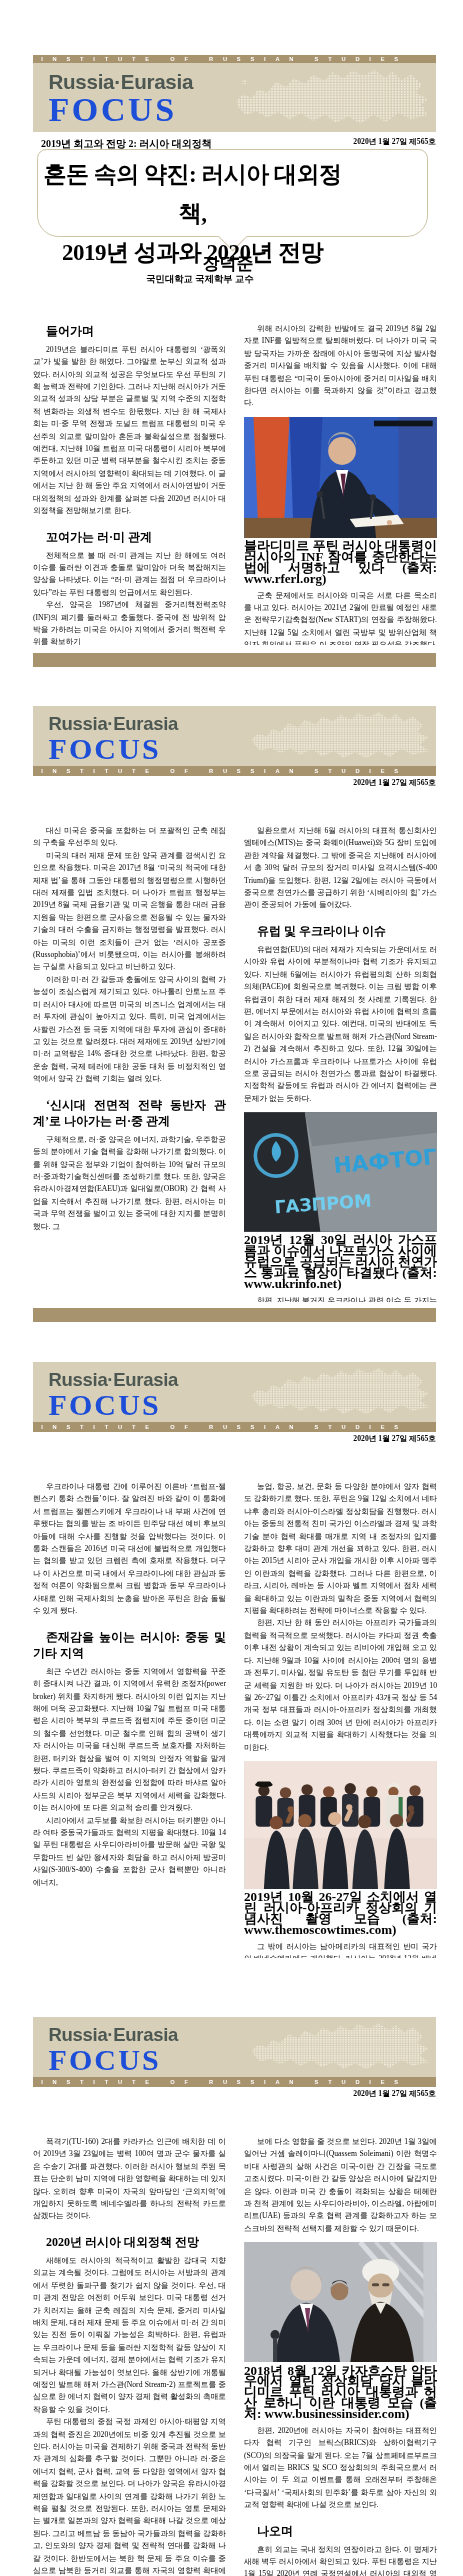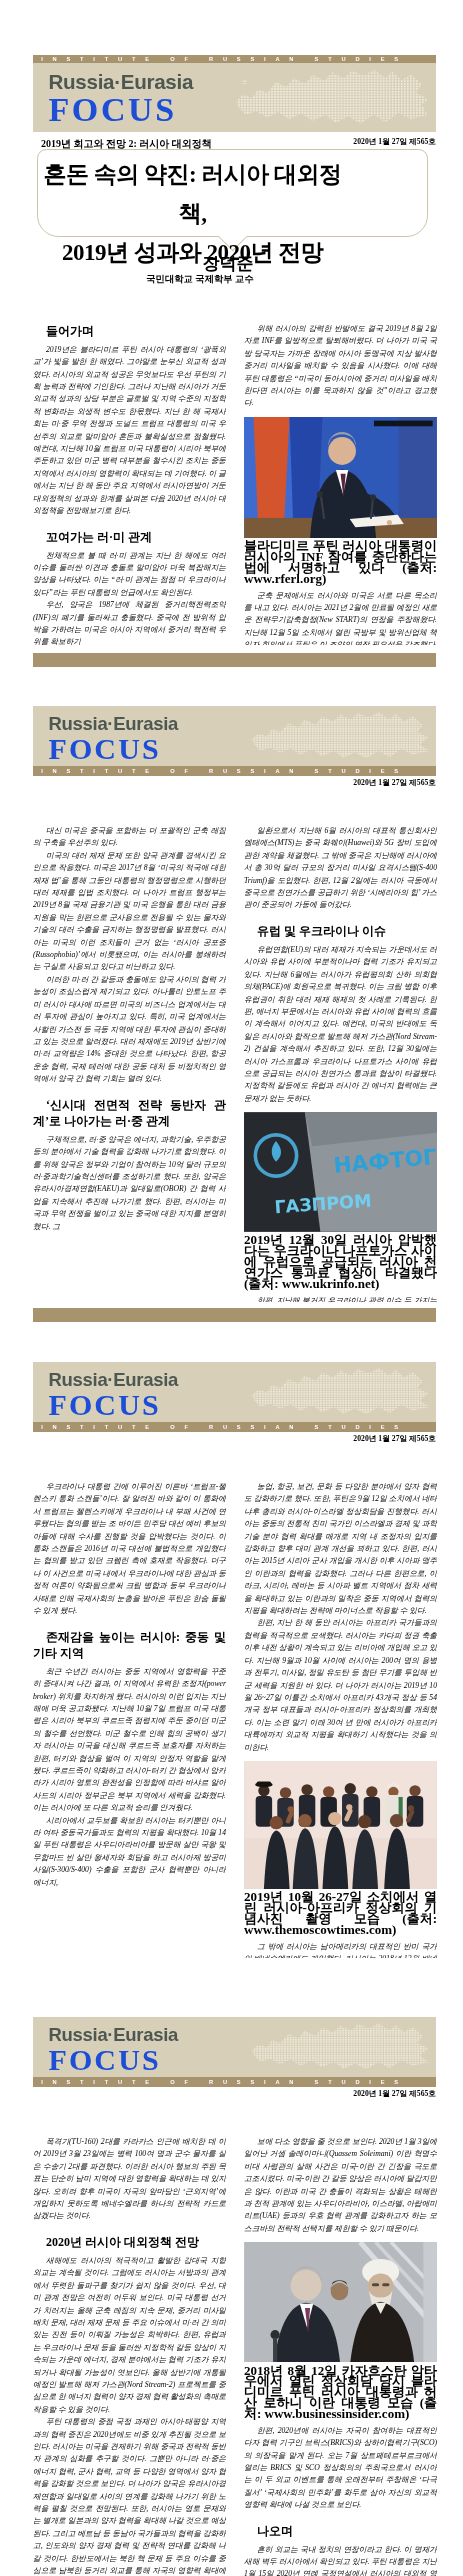--- a/index.html
+++ b/index.html
@@ -43,21 +43,21 @@
   .author{position:absolute;left:0;top:232px;width:456px;text-align:center;font-size:17px;
           font-weight:bold;font-family:"Liberation Sans","DejaVu Sans",sans-serif;}
   .affil{position:absolute;left:0;top:253px;width:400px;text-align:center;font-size:9.3px;
           font-weight:bold;font-family:"Liberation Sans","DejaVu Sans",sans-serif;}
 
   
   .col{position:absolute;width:193px;font-size:7.7px;line-height:12.4px;text-align:justify;overflow:hidden;}
   .col-l{left:33px;} .col-r{left:244px;}
   .col-top-p1{top:303px;height:322px;}
   .col-top{top:150px;height:477px;}
-  .para{margin:0;text-indent:13px;font-style:italic;}
+  .para{margin:0;text-indent:13px;}
   .subhead{font-weight:bold;font-size:12px;margin:11.3px 0 4.6px 0;text-indent:13px;line-height:1.35;}
   .subhead.first{margin-top:0;}
   .photo{display:block;width:193px;margin:6.7px 0 3.6px 0;background:#ddd;}
   .caption{margin:0;font-size:13px;line-height:10.8px;font-weight:bold;text-align:justify;text-indent:0;}
 </style>
 </head>
 <body>
 
 <svg width="0" height="0" style="position:absolute" aria-hidden="true">
   <defs>
@@ -159,21 +159,21 @@
       <p class="para">유럽연합(EU)의 대러 제재가 지속되는 가운데서도 러시아와 유럽 사이에 부분적이나마 협력 기조가 유지되고 있다. 지난해 6월에는 러시아가 유럽평의회 산하 의회협의체(PACE)에 회원국으로 복귀했다. 이는 크림 병합 이후 유럽권이 취한 대러 제재 해제의 첫 사례로 기록된다. 한편, 에너지 부문에서는 러시아와 유럽 사이에 협력의 흐름이 계속해서 이어지고 있다. 예컨대, 미국의 반대에도 독일은 러시아와 합작으로 발트해 해저 가스관(Nord Stream-2) 건설을 계속해서 추진하고 있다. 또한, 12월 30일에는 러시아 가스프롬과 우크라이나 나프토가스 사이에 유럽으로 공급되는 러시아 천연가스 통과료 협상이 타결됐다. 지정학적 갈등에도 유럽과 러시아 간 에너지 협력에는 큰 문제가 없는 듯하다.</p>
       <svg class="photo" viewBox="0 0 374 232" height="120" style="font-size:15px">
         <rect width="374" height="232" fill="#26292d"></rect>
         <polygon points="118,0 374,0 374,232 148,232" fill="#8f969b"></polygon>
         <polygon points="118,0 374,0 374,40 132,66" fill="#7e858a"></polygon>
         <circle cx="62" cy="84" r="40" fill="none" stroke="#4db8ea" stroke-width="7" opacity="0.85"></circle>
         <path d="M62,56 C74,70 76,84 62,96 C52,86 50,70 62,56 Z" fill="#4db8ea" opacity="0.9"></path>
         <text x="175" y="118" font-size="42" font-weight="bold" fill="#2f9fd8" font-family="DejaVu Sans, sans-serif" transform="rotate(-5 175 118)">НАФТОГАЗ</text>
         <text x="60" y="196" font-size="34" font-weight="bold" fill="#6fd2f5" opacity="0.95" font-family="DejaVu Sans, sans-serif" transform="rotate(-4 60 196)">ГАЗПРОМ</text>
       </svg>
-      <p class="caption">2019년 12월 30일 러시아 압박했다는 우크라이나 나프토가스 사이에 유럽으로 공급되는 러시아 천연가스 통과료 협상이 타결됐다 (출처: www.ukrinfo.net)</p>
+      <p class="caption">2019년 12월 30일 러시아 가스프롬과 이슈에서 나프토가스 사이에 유럽으로 공급되는 러시아 천연가스 통과료 협상이 타결됐다 (출처: www.ukrinfo.net)</p>
       <p class="para" style="margin-top:5.2px">한편, 지난해 불거진 우크라이나 관련 이슈 두 가지는 러시아에 적지 않은 이익을 가져다줬다. 첫 번째는 작년 7월 25일 도널드 트럼프 미국 대통령과 볼로디미르 젤렌스키</p>
     </div>
 
     <div class="band-plain"></div>
   </section>
 
   <section class="page" id="pg3">
     <div class="hbox hbox-sm">
       <div class="logo">
         <div class="logo-top">Russia·Eurasia</div>

